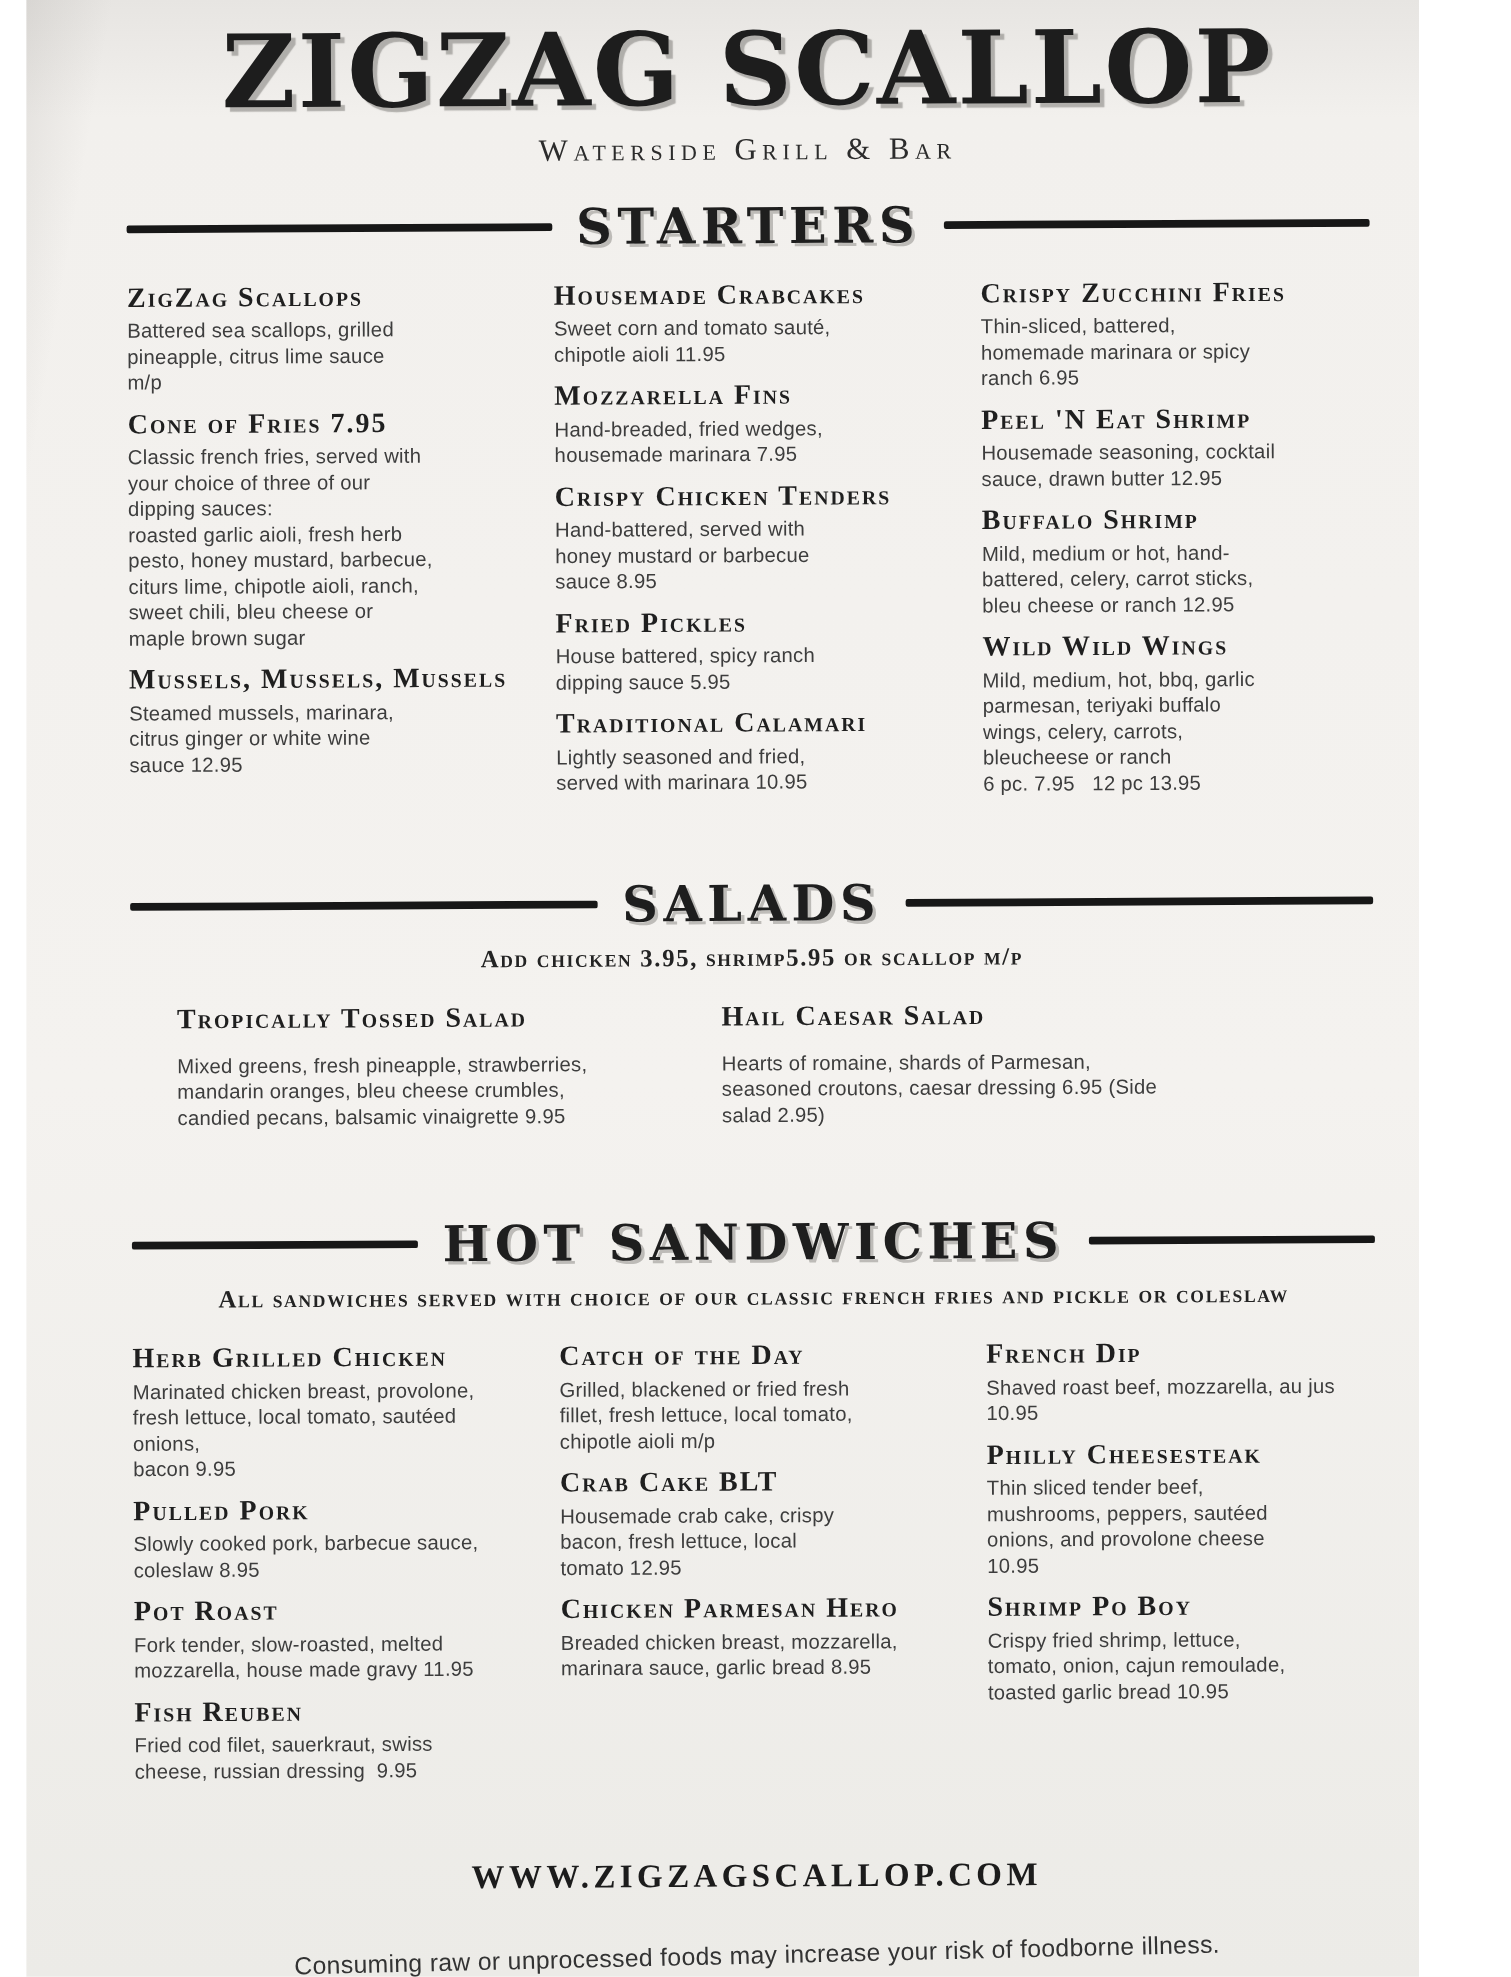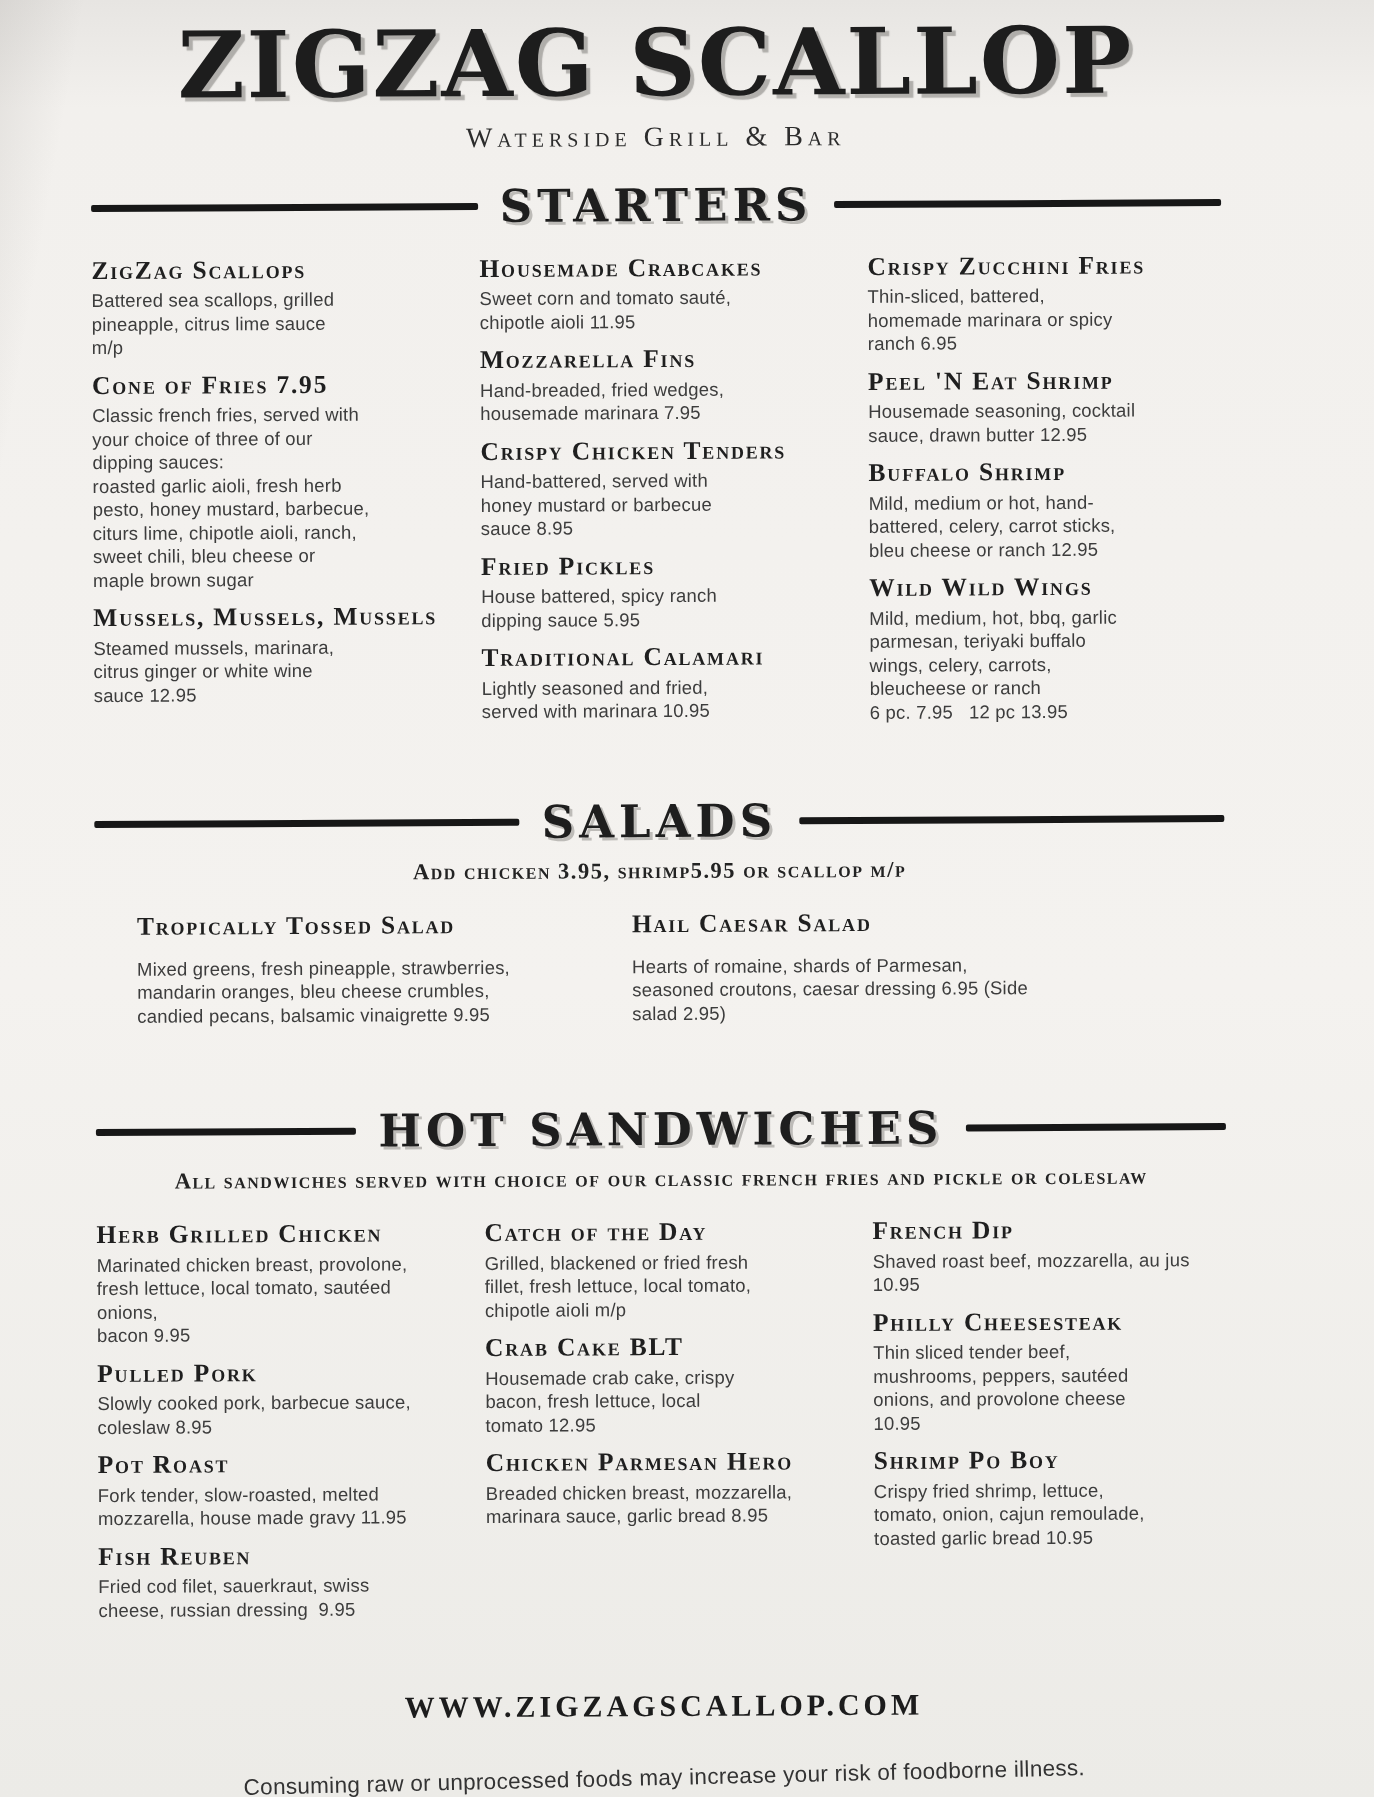--- a/index.html
+++ b/index.html
@@ -1,25 +1,26 @@
 <!DOCTYPE html>
 <html><head>
 <meta charset="utf-8">
 <style>
   html,body { margin:0; padding:0; }
   .page {
     position: relative;
-    width: 1374px;
+    width: 1266px;
     height: 1797px;
     overflow: hidden;
     font-family: "Liberation Sans", sans-serif;
     color: #2a2a2a;
     background:
       linear-gradient(100deg, rgba(110,105,100,0.12) 0%, rgba(110,105,100,0) 5%),
       linear-gradient(180deg, #e7e5e2 0%, #f2f0ed 6%, #f4f2ef 55%, #ecebe7 100%);
+    margin-left: 24px;
   }
   .sheet {
     width: 1130px;
     margin-left: 90px;
     padding-top: 20px;
     transform: rotate(-0.3deg);
     transform-origin: top left;
   }
   .menu-title {
     margin: 0;

